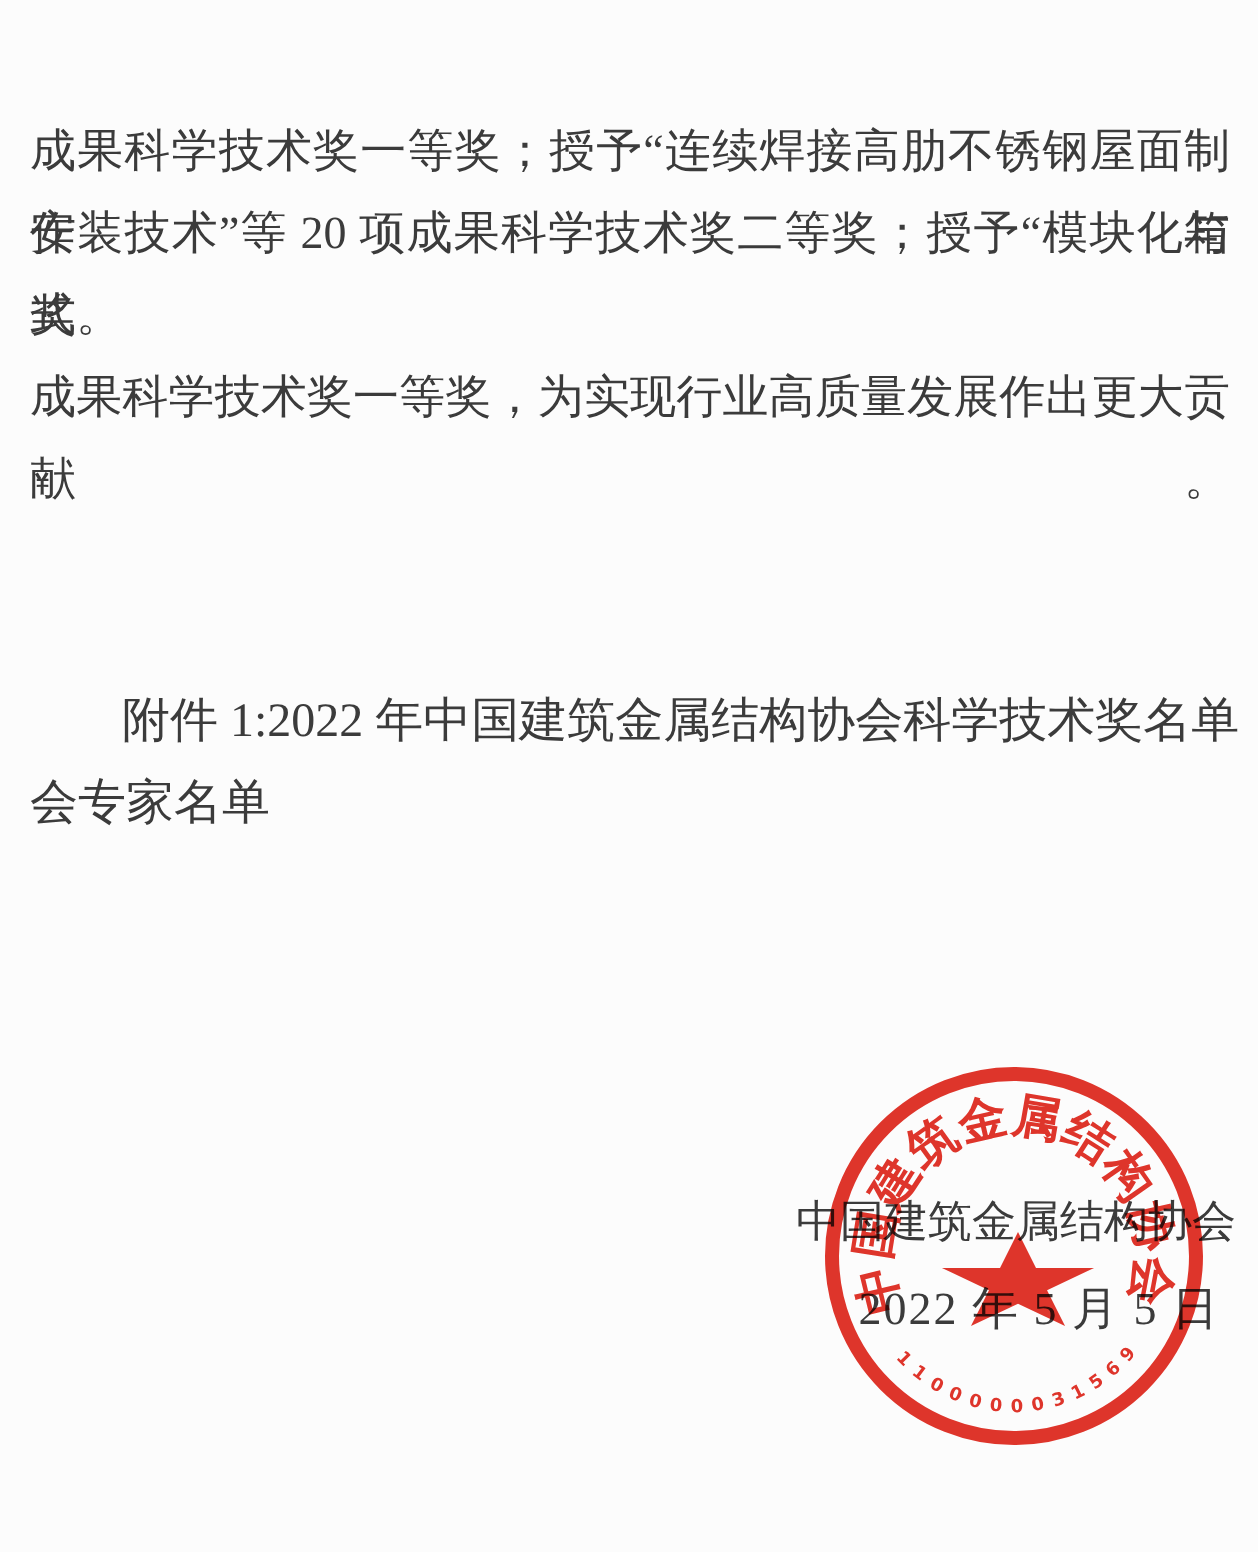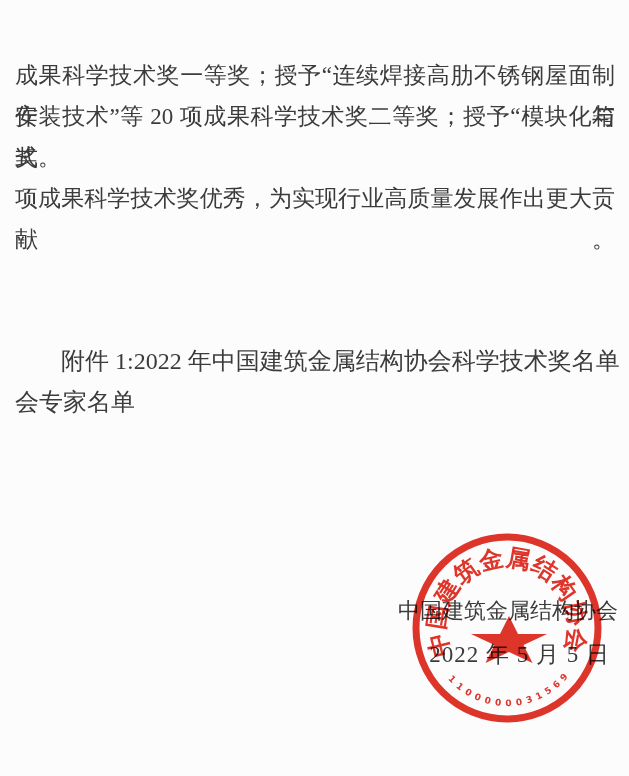--- a/index.html
+++ b/index.html
@@ -70,21 +70,21 @@
 </style>
 </head>
 <body>
 
 <div class="page">
 
   <div class="textblock para">
     <div class="line just">成果科学技术奖一等奖；授予“连续焊接高肋不锈钢屋面制作与</div>
     <div class="line just">安装技术”等 20 项成果科学技术奖二等奖；授予“模块化箱式</div>
     <div class="line">奖。</div>
-    <div class="line just">项成果科学技术奖优秀，为实现行业高质量发展作出更大贡献。</div>
+    <div class="line just">成果科学技术奖一等奖，为实现行业高质量发展作出更大贡献。</div>
   </div>
 
   <div class="textblock attach">
     <div class="line ind">附件 1:2022 年中国建筑金属结构协会科学技术奖名单</div>
     <div class="line">会专家名单</div>
   </div>
 
   <div class="sig-org">中国建筑金属结构协会</div>
   <div class="sig-date">2022 年 5 月 5 日</div>
 

